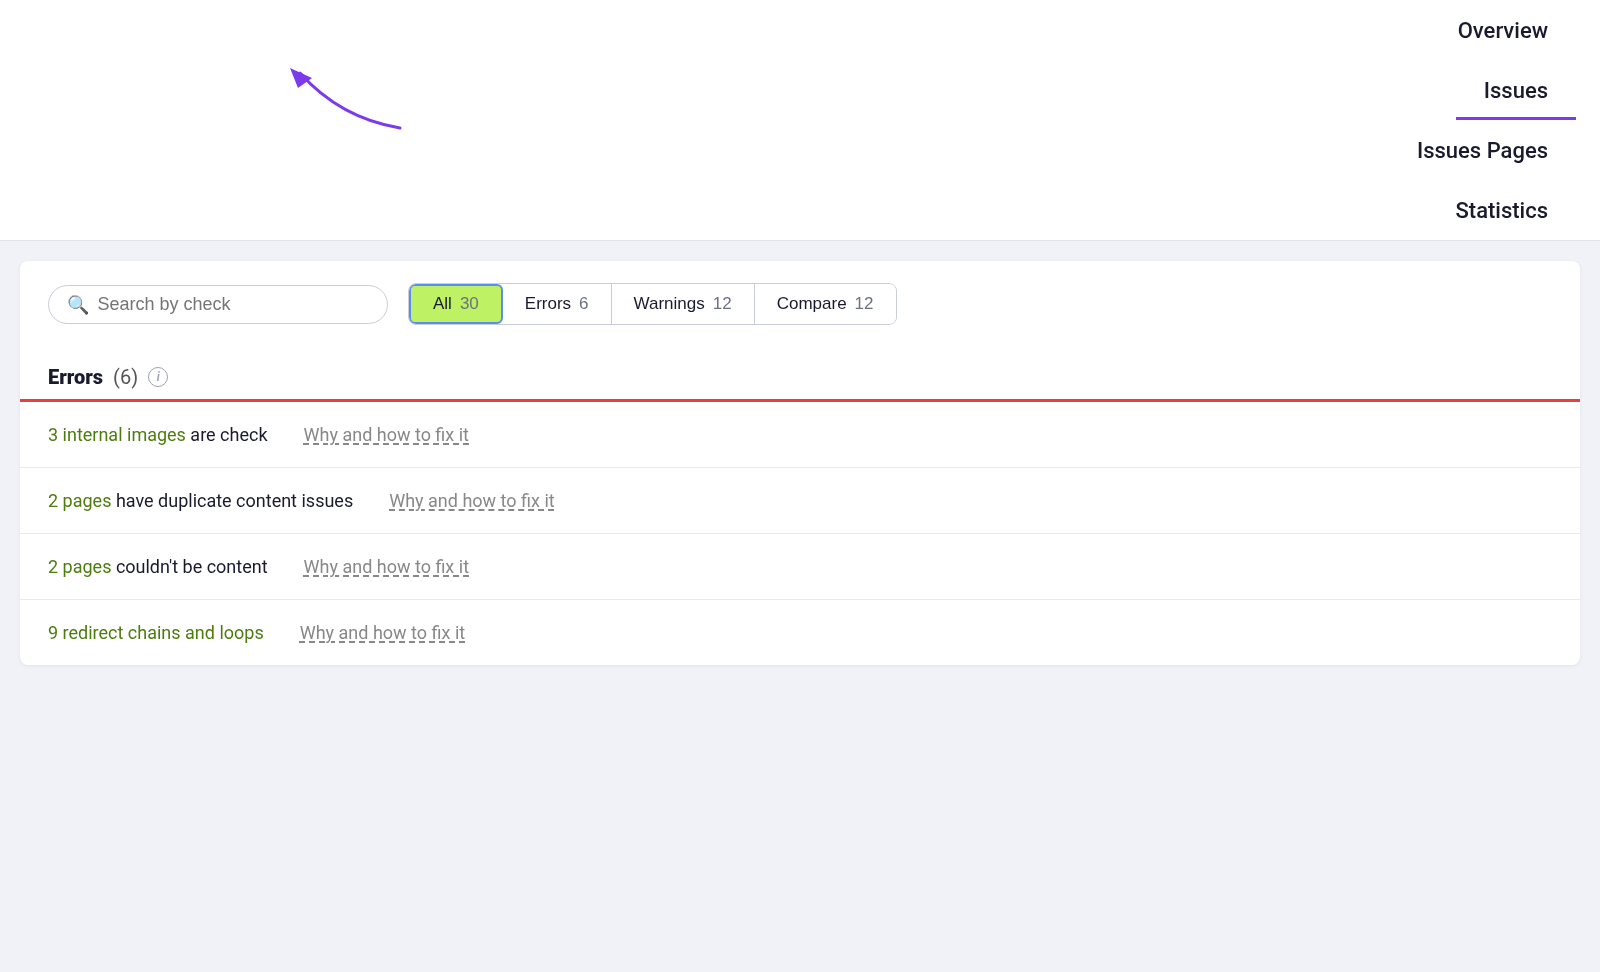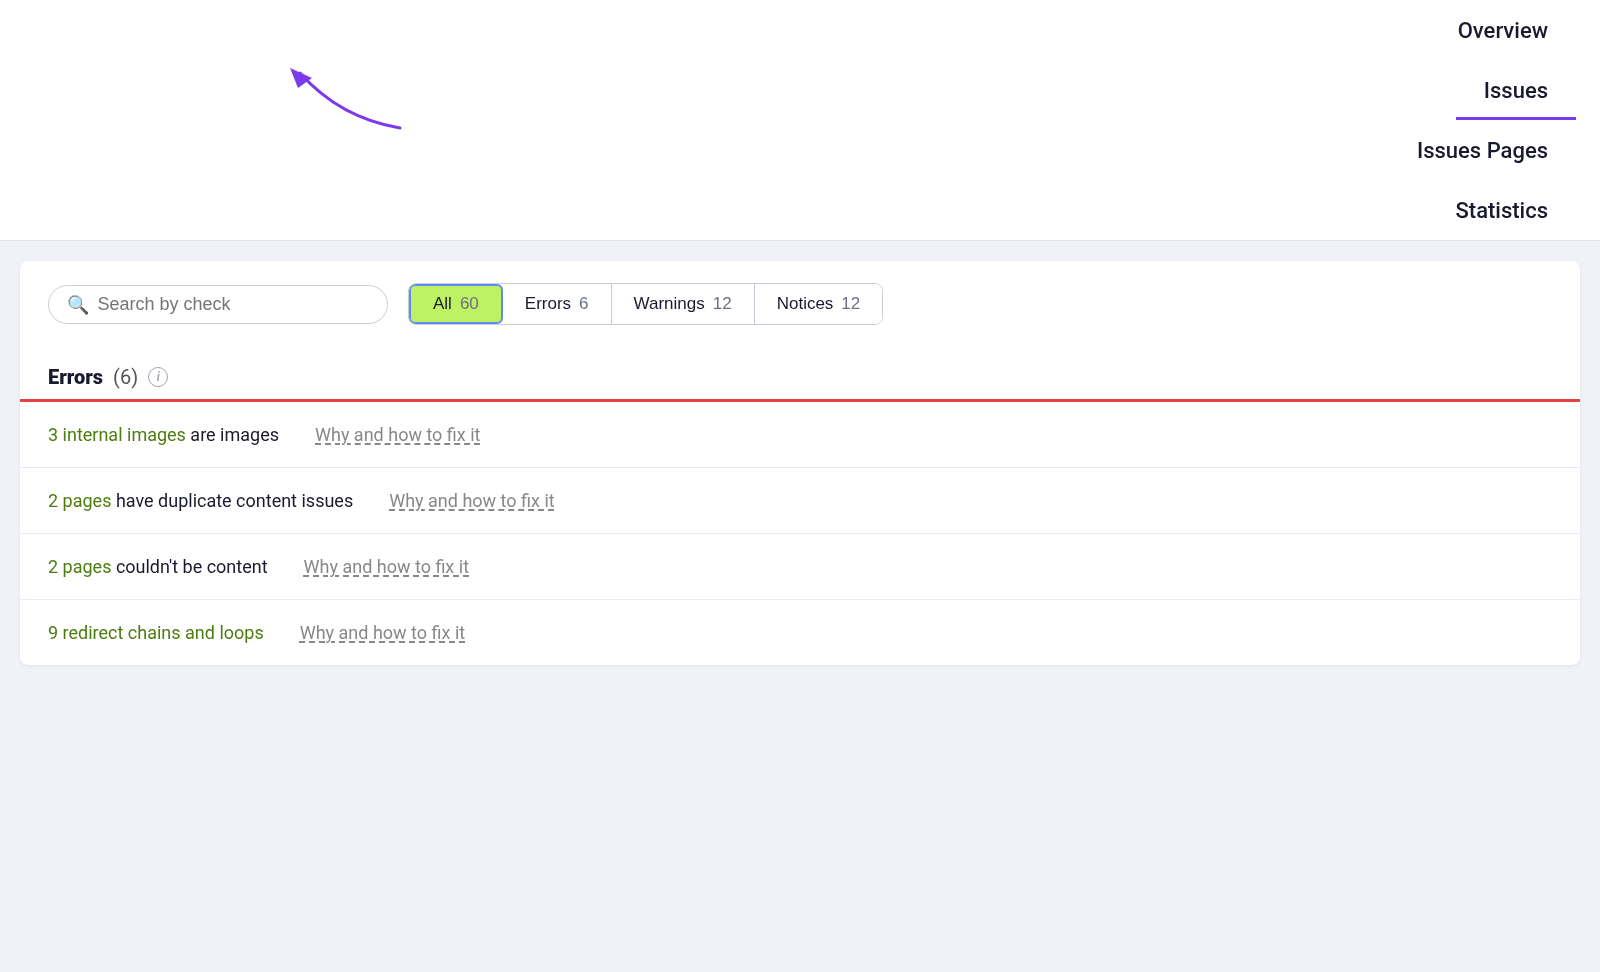--- a/index.html
+++ b/index.html
@@ -219,48 +219,48 @@
   <div class="filter-bar">
 
     <div class="search-box">
       <span class="search-icon">🔍</span>
       <input class="search-input" type="text" placeholder="Search by check" style="">
     </div>
 
     <div class="filter-buttons">
       <button class="filter-btn active">
         <span class="label">All</span>
-        <span class="count">60</span>
+        <span class="count">30</span>
       </button>
       <button class="filter-btn">
         <span class="label">Errors</span>
         <span class="count">6</span>
       </button>
       <button class="filter-btn">
         <span class="label">Warnings</span>
         <span class="count">12</span>
       </button>
       <button class="filter-btn">
-        <span class="label">Notices</span>
+        <span class="label">Compare</span>
         <span class="count">12</span>
       </button>
     </div>
   </div>
 
   <div class="section-header">
     <strong>Errors</strong>
     <span class="count">(6)</span>
     <span class="info-icon">i</span>
   </div>
 
   <div class="red-divider"></div>
 
   <div class="issue-row">
     <span>
-      <a class="issue-link">3 internal images</a><span class="issue-text"> are images</span>
+      <a class="issue-link">3 internal images</a><span class="issue-text"> are check</span>
     </span>
     <a class="fix-link">Why and how to fix it</a>
   </div>
 
   <div class="issue-row">
     <span>
       <a class="issue-link">2 pages</a><span class="issue-text"> have duplicate content issues</span>
     </span>
     <a class="fix-link">Why and how to fix it</a>
   </div>

